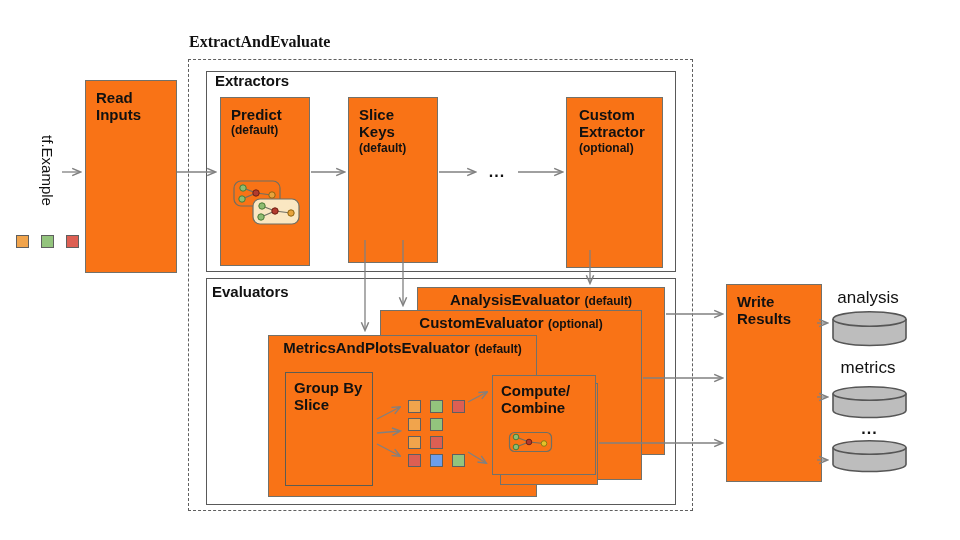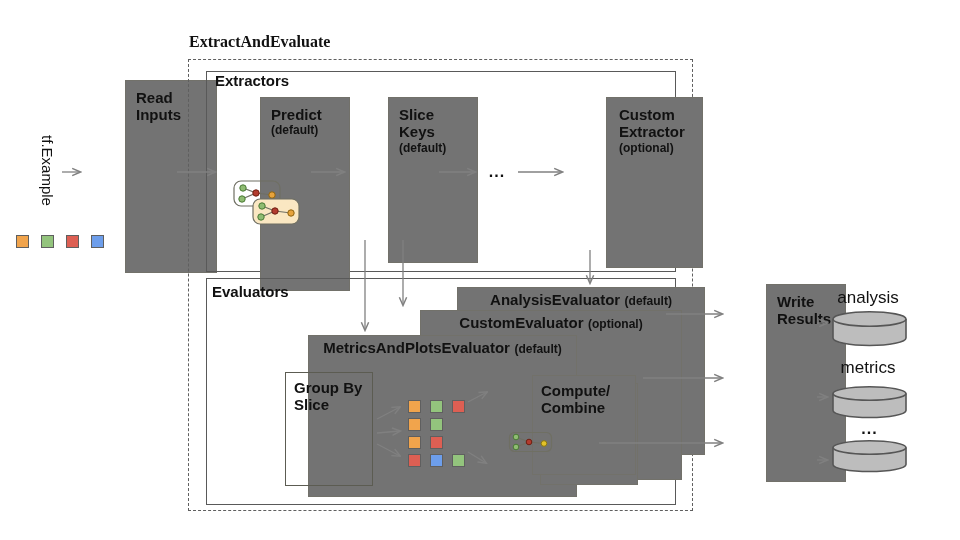--- a/index.html
+++ b/index.html
@@ -1,21 +1,21 @@
 <!DOCTYPE html>
 <html><head>
 <meta charset="utf-8">
 <style>
   * { margin:0; padding:0; box-sizing:border-box; }
   html,body { width:960px; height:540px; background:#ffffff; overflow:hidden;
               font-family:"Liberation Sans", sans-serif; color:#111; }
   .abs { position:absolute; }
   #canvas { position:relative; width:960px; height:540px; }
 
-  .tanbox { position:absolute; background:#737373; border:1.5px solid #72716a;margin-left:40px; }
+  .tanbox { position:absolute; background:#f97316; border:1.5px solid #72716a; }
   .container-box { position:absolute; background:transparent; border:1.5px solid #595959; }
   .dashed-box { position:absolute; border:1.5px dashed #5f5f5f; background:transparent; }
 
   .bold15 { font-weight:bold; font-size:15px; line-height:1.15; }
   .bold16 { font-weight:bold; font-size:16px; line-height:1.1; }
   .qual   { font-weight:bold; font-size:12px; }
   .boxpad { padding:8px 6px 0 10px; }
 
   .eval-title { text-align:center; padding-top:3px; white-space:nowrap; }
 
@@ -49,21 +49,21 @@
   <div class="tanbox boxpad bold15" style="left:85px; top:80px; width:92px; height:193px;">
     <span>Read Inputs</span>
   </div>
 
   <div class="abs bold16" style="left:189px; top:33px;font-family:Liberation Serif, serif;">ExtractAndEvaluate</div>
   <div class="dashed-box" style="left:188px; top:59px; width:505px; height:452px;"></div>
 
   <div class="container-box" style="left:206px; top:71px; width:470px; height:201px;"></div>
   <div class="abs bold15" style="left:215px; top:72px;">Extractors</div>
 
-  <div class="tanbox boxpad" style="left:220px; top:97px; width:90px; height:194px;">
+  <div class="tanbox boxpad" style="left:220px; top:97px; width:90px; height:169px;">
     <div class="bold15">Predict</div>
     <div class="qual">(default)</div>
   </div>
   <svg class="icon-svg" style="left:230px; top:176px;" width="74" height="52" viewBox="0 0 74 52">
     <g stroke="#6f6f63" fill="none" stroke-width="1.2">
       <rect x="4" y="5" width="46" height="25" rx="7"></rect>
       <line x1="13" y1="12" x2="26" y2="17"></line>
         <line x1="12" y1="23" x2="26" y2="17"></line>
         <line x1="26" y1="17" x2="42" y2="19"></line>
     </g>
@@ -157,21 +157,21 @@
         <line x1="21" y1="11" x2="36" y2="12.5"></line>
     </g>
     <g stroke-width="1">
       <circle cx="8" cy="6" r="2.8" fill="#8fbc72" stroke="#4a7a35"></circle>
       <circle cx="8" cy="16" r="2.8" fill="#8fbc72" stroke="#4a7a35"></circle>
       <circle cx="21" cy="11" r="2.8" fill="#b23b2e" stroke="#6f1f12"></circle>
       <circle cx="36" cy="12.5" r="2.8" fill="#e3c229" stroke="#8e7a10"></circle>
     </g>
   </svg>
 
-  <div class="tanbox boxpad bold15" style="left:726px; top:284px; width:80px; height:198px;">
+  <div class="tanbox boxpad bold15" style="left:726px; top:284px; width:96px; height:198px;">
     <span>Write Results</span>
   </div>
 
   <div class="out-label" style="left:808px; top:288px;">analysis</div>
   <svg class="icon-svg" style="left:831px; top:310px;" width="77" height="38" viewBox="0 0 77 38">
     <path d="M2 9 v19 a36.5 7.5 0 0 0 73 0 v-19" fill="#bdbdbd" stroke="#565656" stroke-width="1.6"></path>
     <ellipse cx="38.5" cy="9" rx="36.5" ry="7.2" fill="#bdbdbd" stroke="#565656" stroke-width="1.6"></ellipse>
   </svg>
 
   <div class="out-label" style="left:808px; top:358px;">metrics</div>

